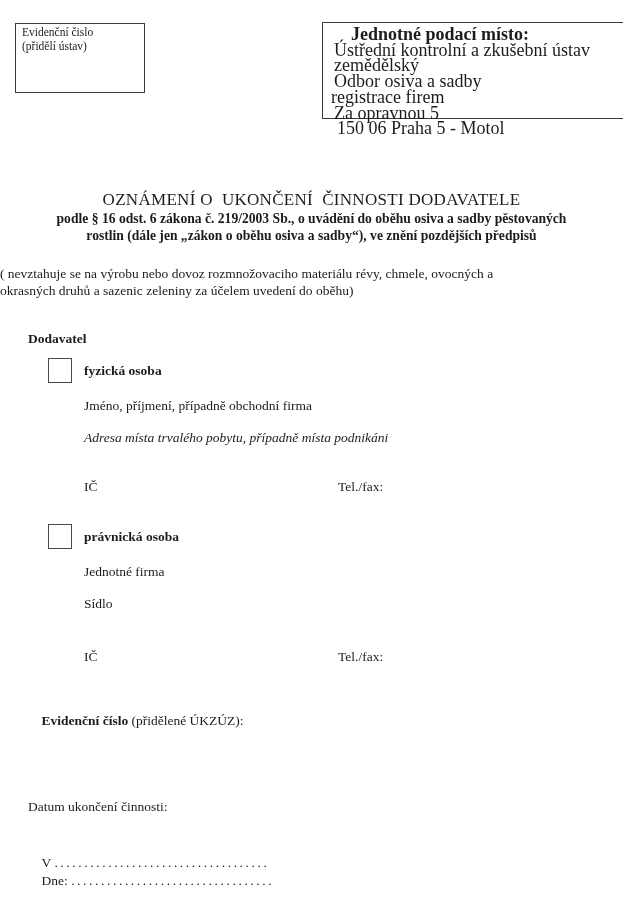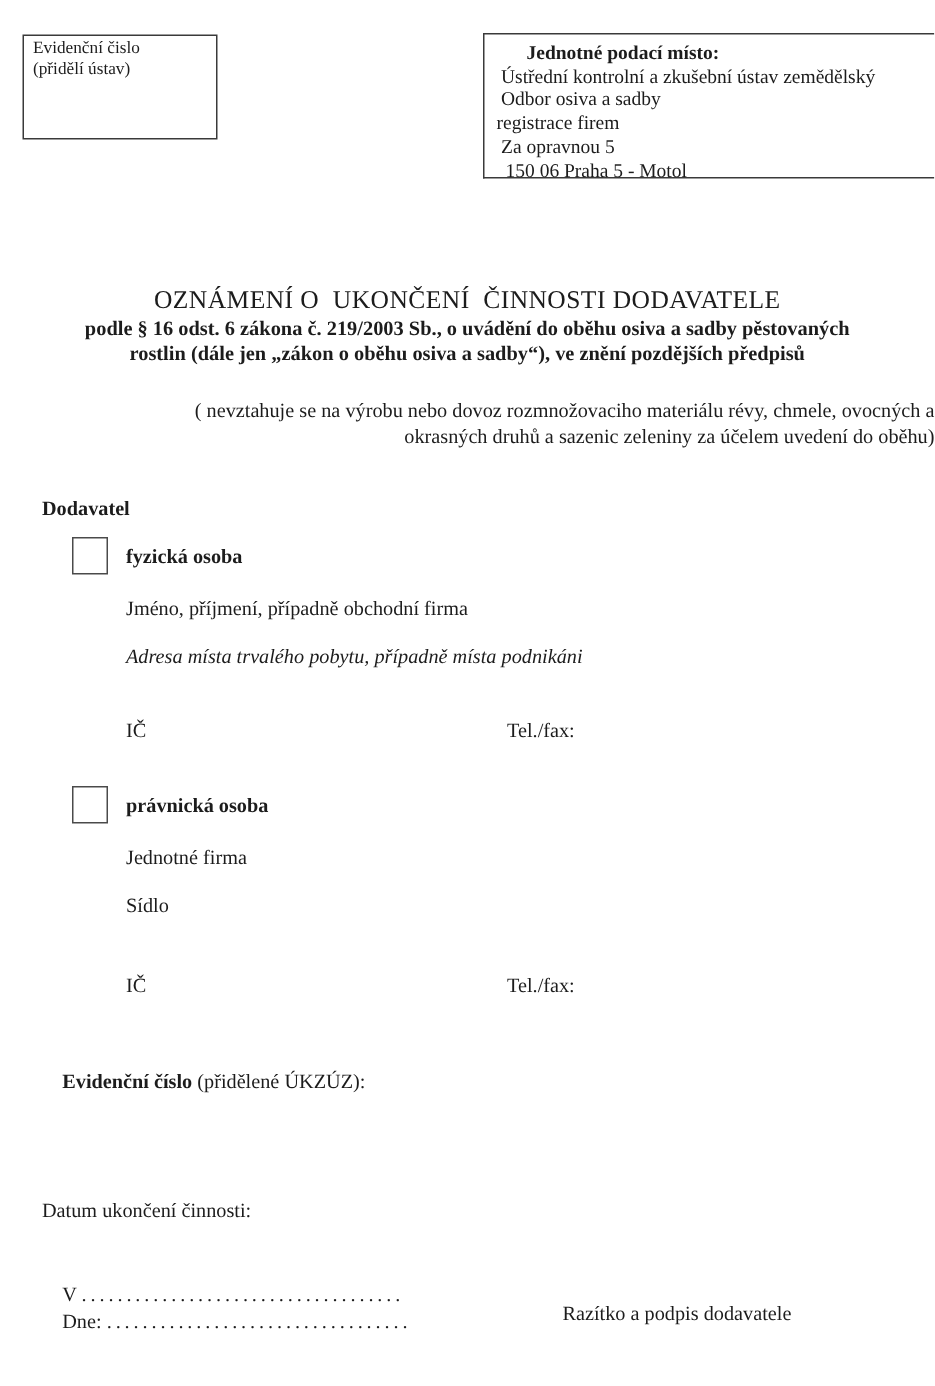--- a/index.html
+++ b/index.html
@@ -18,30 +18,30 @@
   .box-left{
     left:15px;top:23px;width:130px;height:70px;
     border:1px solid #3a3a3a;
     padding:1px 6px;box-sizing:border-box;
     font-size:11.5px;line-height:14px;
   }
   .box-right{
     left:322px;top:22px;width:301px;height:97px;
     border:1px solid #3a3a3a;border-right:none;
     box-sizing:border-box;
-    font-size:13px;line-height:15.7px;
+    font-size:18px;line-height:15.7px;
     padding-top:4px;
   }
   .box-right .head{padding-left:28px;font-weight:bold;}
   .box-right .ln{padding-left:11px;}
   
   .title-block{left:0;top:190px;width:623px;text-align:center;}
   .main-title{font-size:17px;font-weight:normal;letter-spacing:0.3px;white-space:pre-wrap;}
   .subtitle{font-size:13.6px;font-weight:bold;line-height:17px;white-space:pre-wrap;}
-  .note-block{left:0;top:265px;width:623px;text-align:right;font-size:13.5px;line-height:17px;}
+  .note-block{left:0;top:265px;width:623px;text-align:left;font-size:13.5px;line-height:17px;}
   
   .checkbox{
     width:24px;height:25px;
     border:1.5px solid #4a4a4a;
     background:#fff;box-sizing:border-box;
   }
   .dots{letter-spacing:2.6px;font-size:13.5px;}
   .sig{font-size:13.5px;}
 </style>
 </head>
@@ -98,15 +98,14 @@
 
   <div class="abs txt" style="left:28px;top:798px;">Datum ukončení činnosti:</div>
 
   <div class="abs txt" style="left:28px;top:837px;">
     <span>V </span><span class="dots">....................................</span>
   </div>
   <div class="abs txt" style="left:28px;top:855px;">
     <span>Dne: </span><span class="dots">..................................</span>
   </div>
 
-  <div class="abs sig" style="left:375px;top:868px;">Razítko a podpis dodavatele</div>
 
 </div>
 
 </body></html>

